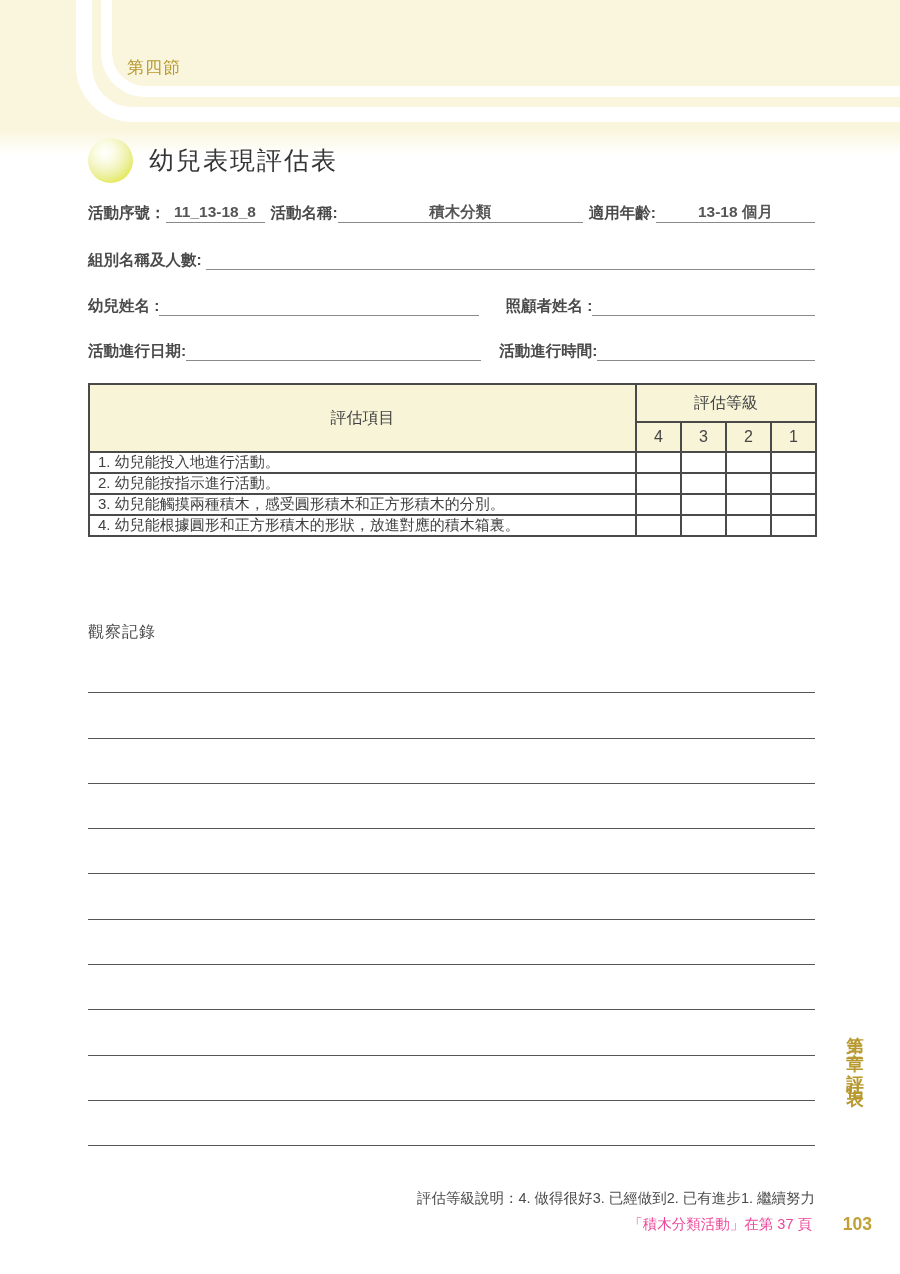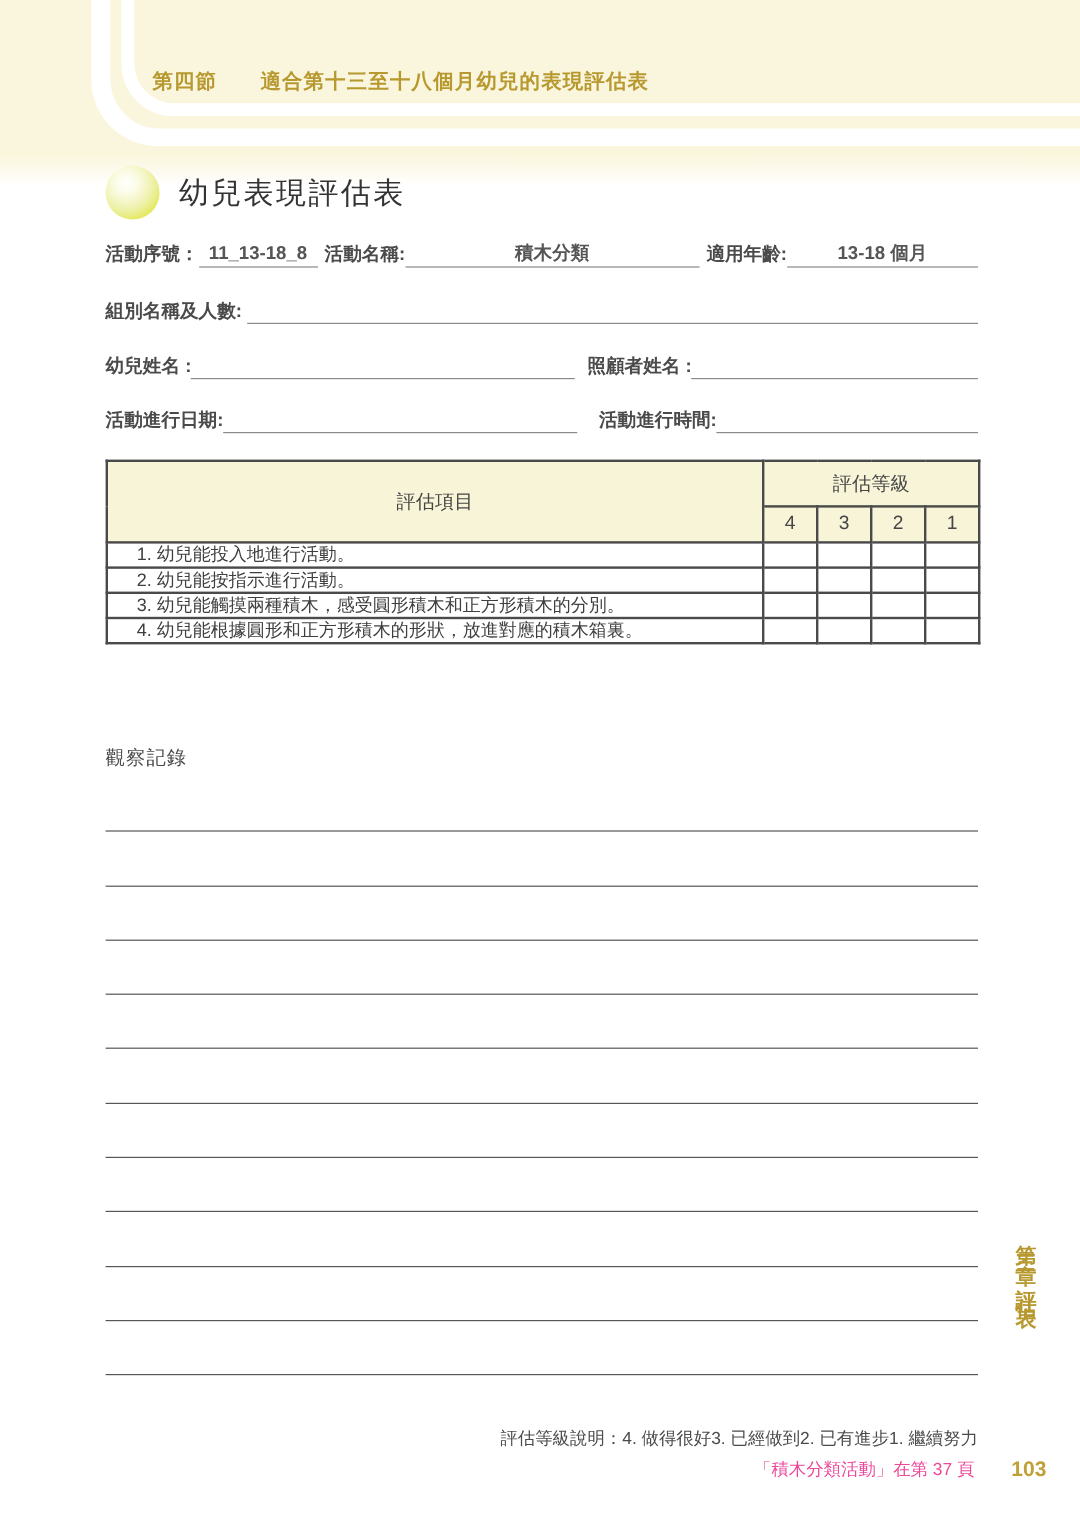--- a/index.html
+++ b/index.html
@@ -28,21 +28,21 @@
     border-bottom-left-radius:56px;
   }
   .frame-inner {
     left:101px; top:-60px; right:-40px; height:157px;
     border-left:11px solid #fff; border-bottom:11px solid #fff;
     border-bottom-left-radius:44px;
   }
   .section-header {
     position:absolute; left:127px; top:56px;
     display:flex; gap:36px;
-    font-size:17px; font-weight:bold; color:#B7992F; letter-spacing:1px;justify-content:space-between;
+    font-size:17px; font-weight:normal; color:#B7992F; letter-spacing:1px;justify-content:space-between;
   }
 
   
   .title-row {
     position:absolute; top:138px; left:88px;
     display:flex; align-items:center; gap:16px;
   }
   .bubble-icon {
     width:45px; height:45px; border-radius:50%;
     background:radial-gradient(circle at 38% 32%, #ffffff 0%, #fbfce6 22%, #f2f4bd 45%, #eaee92 62%, #e3e852 80%, #d9df2e 92%, #ccd329 100%);
@@ -69,38 +69,38 @@
   .row-names    { top:296px; }
   .row-datetime { top:341px; }
   .b-activity-no { width:99px; }
   .b-activity-name { width:245px; }
   .b-age { flex:1; }
   .b-group { flex:1; margin-left:4px; }
   .b-child { width:320px; }
   .b-caregiver { flex:1; }
   .b-date { width:295px; }
   .b-time { flex:1; }
-  .lbl-caregiver { margin-left:10px; }
+  .lbl-caregiver { margin-left:26px; }
   .lbl-time { margin-left:18px; }
   .lbl-mid { margin-left:6px; }
 
   
   .assessment-table {
     position:absolute; top:383px; left:88px; width:727px;
     border-collapse:collapse; table-layout:fixed;
   }
   .assessment-table td, .assessment-table th {
     border:2px solid #4a4a4a; font-weight:normal;
   }
   .assessment-table th { background:#F8F4D8; font-size:16px; color:#454545; }
   .th-grade-title { height:38px; }
   .th-grade-num { height:30px; font-size:16px; }
   .td-item {
     height:19px; font-size:15px; color:#3f3f3f;
-    text-align:left; padding-left:24px; background:#fff;
+    text-align:left; padding-left:8px; background:#fff;
   }
   .td-grade { background:#fff; }
 
   
   .observation-label {
     position:absolute; top:622px; left:88px;
     font-size:16px; color:#4a4a4a; letter-spacing:1px;
   }
   .obs-lines { position:absolute; top:648px; left:88px; right:85px; }
   .obs-line { height:45.3px; border-bottom:1.6px solid #565656; }
@@ -129,21 +129,20 @@
   }
 </style>
 </head>
 <body>
 
 <div class="banner">
   <div class="frame frame-outer"></div>
   <div class="frame frame-inner"></div>
   <div class="section-header">
     <span>第四節</span>
-    <span>適合第十三至十八個月幼兒的表現評估表</span>
   </div>
 </div>
 
 <div class="title-row">
   <span class="bubble-icon"></span>
   <span class="main-title">幼兒表現評估表</span>
 </div>
 
 <div class="form-row row-activity">
   <span>活動序號：</span>

